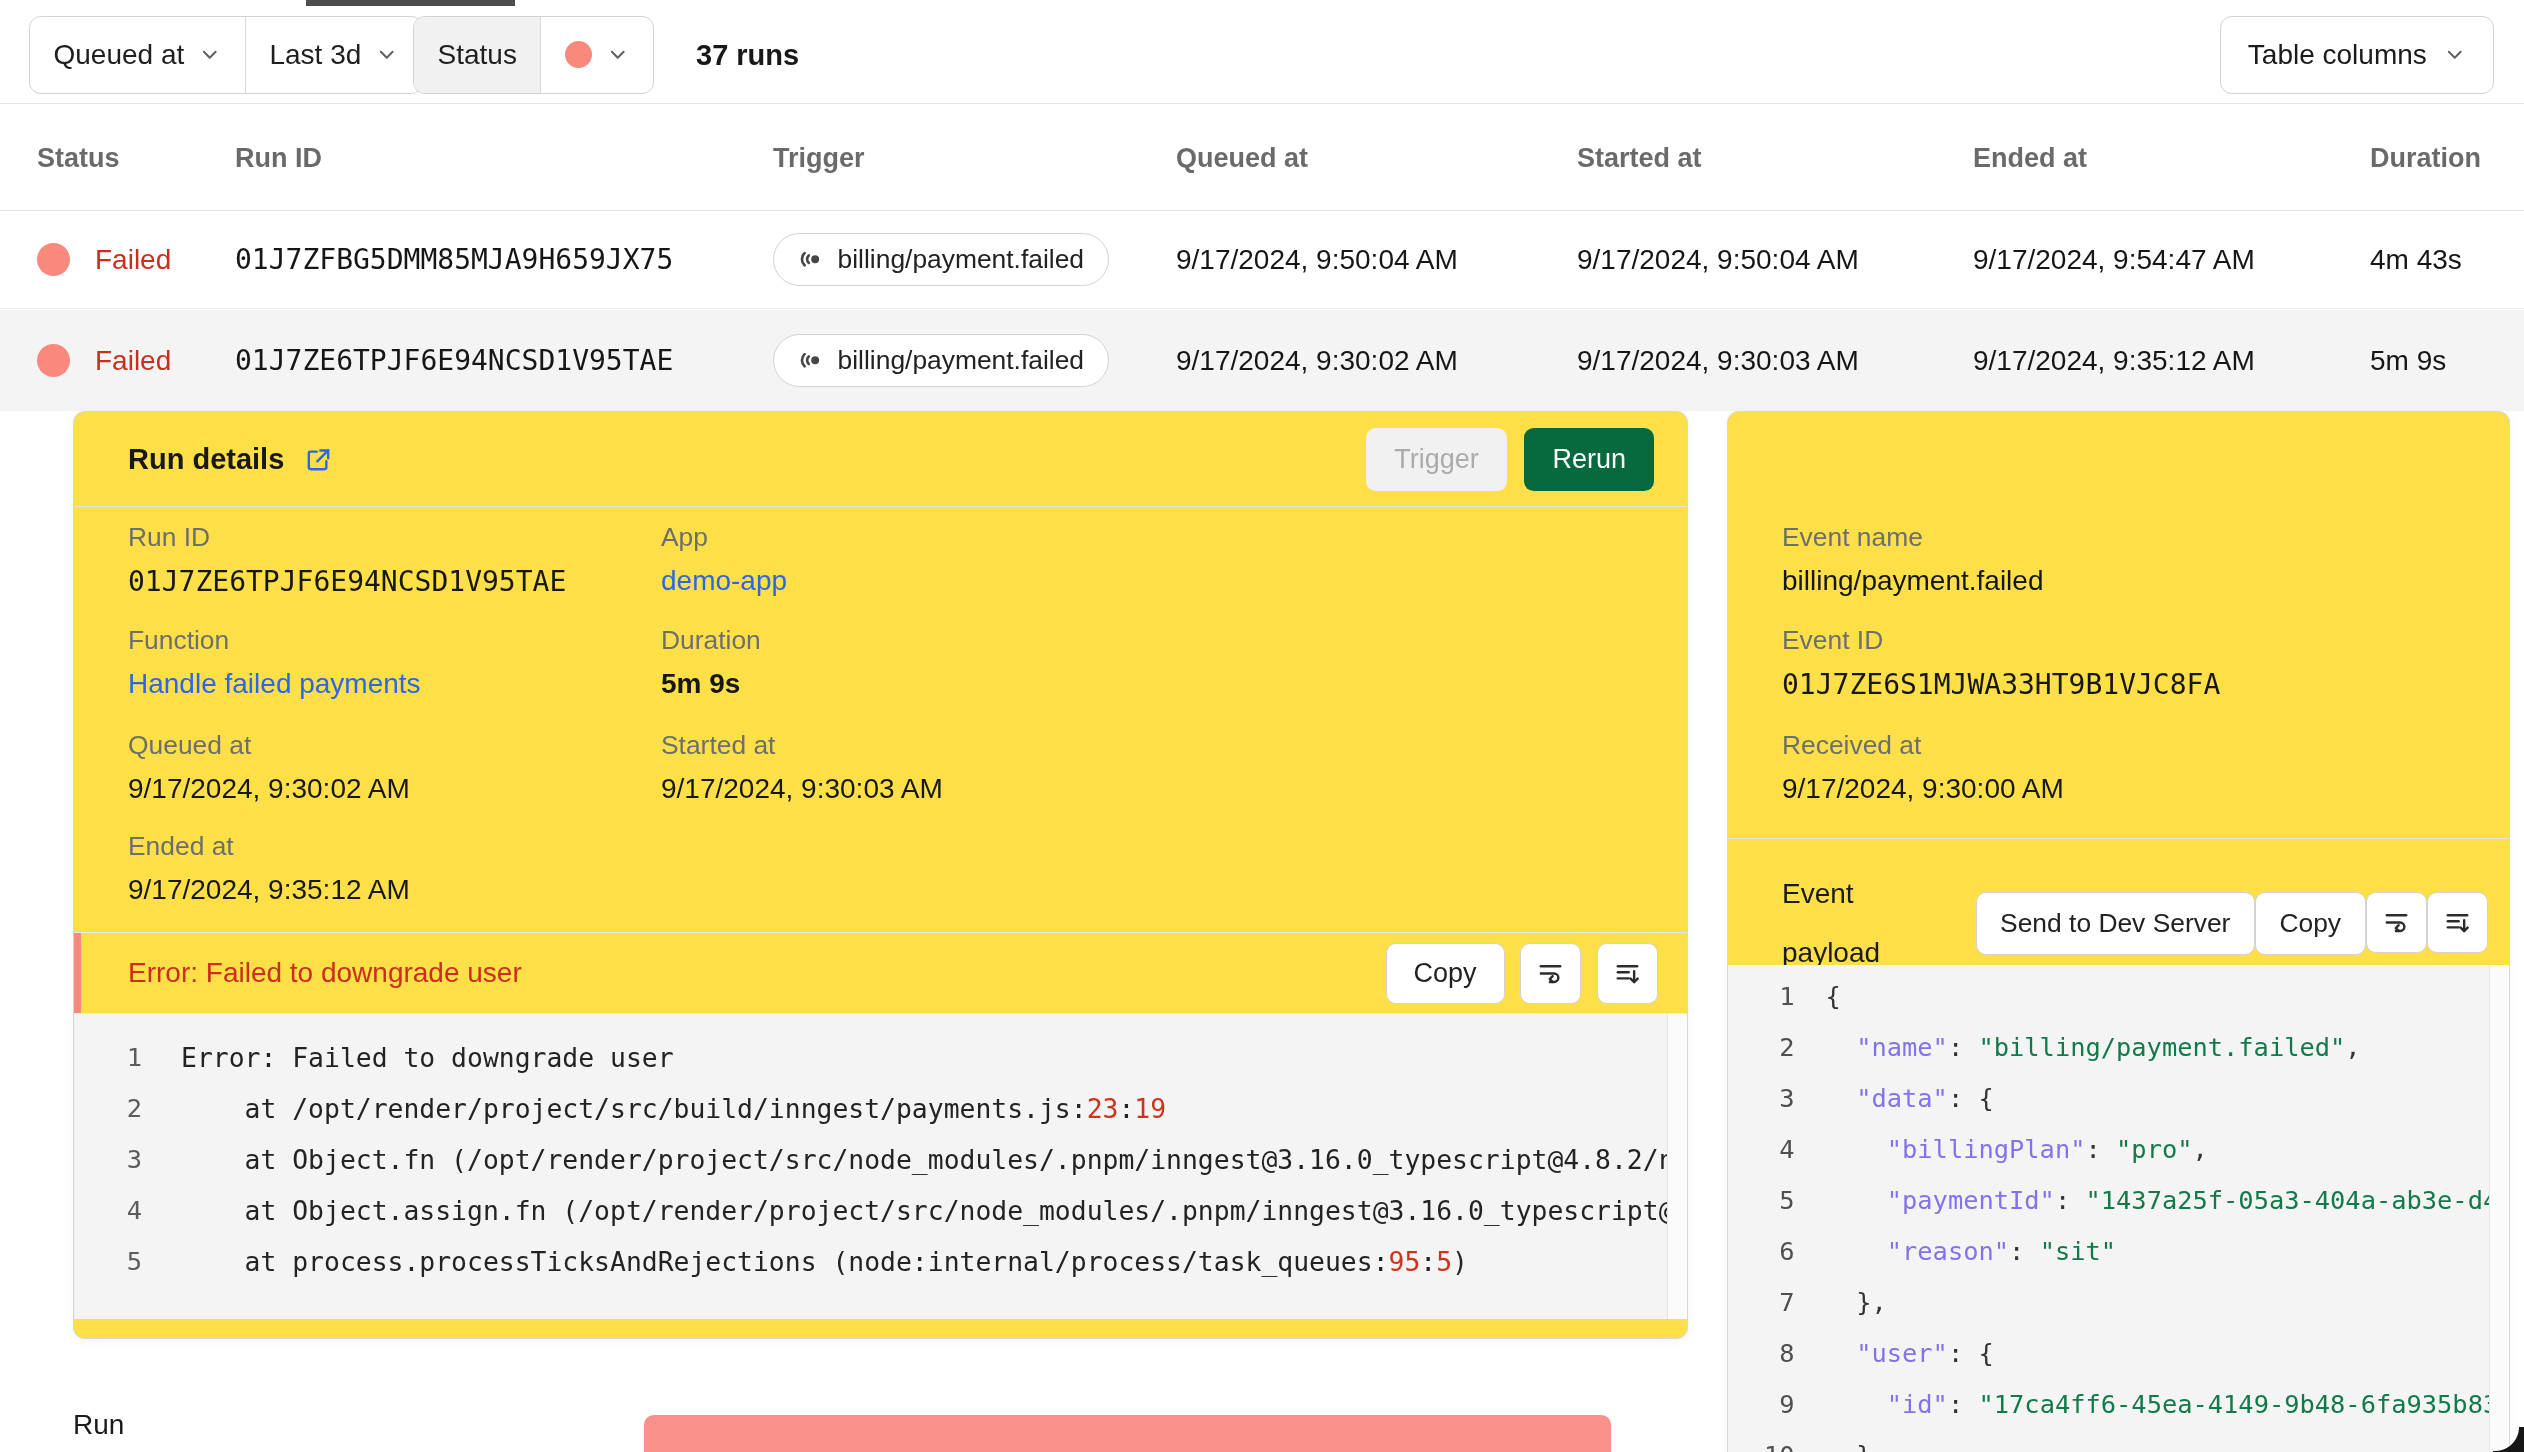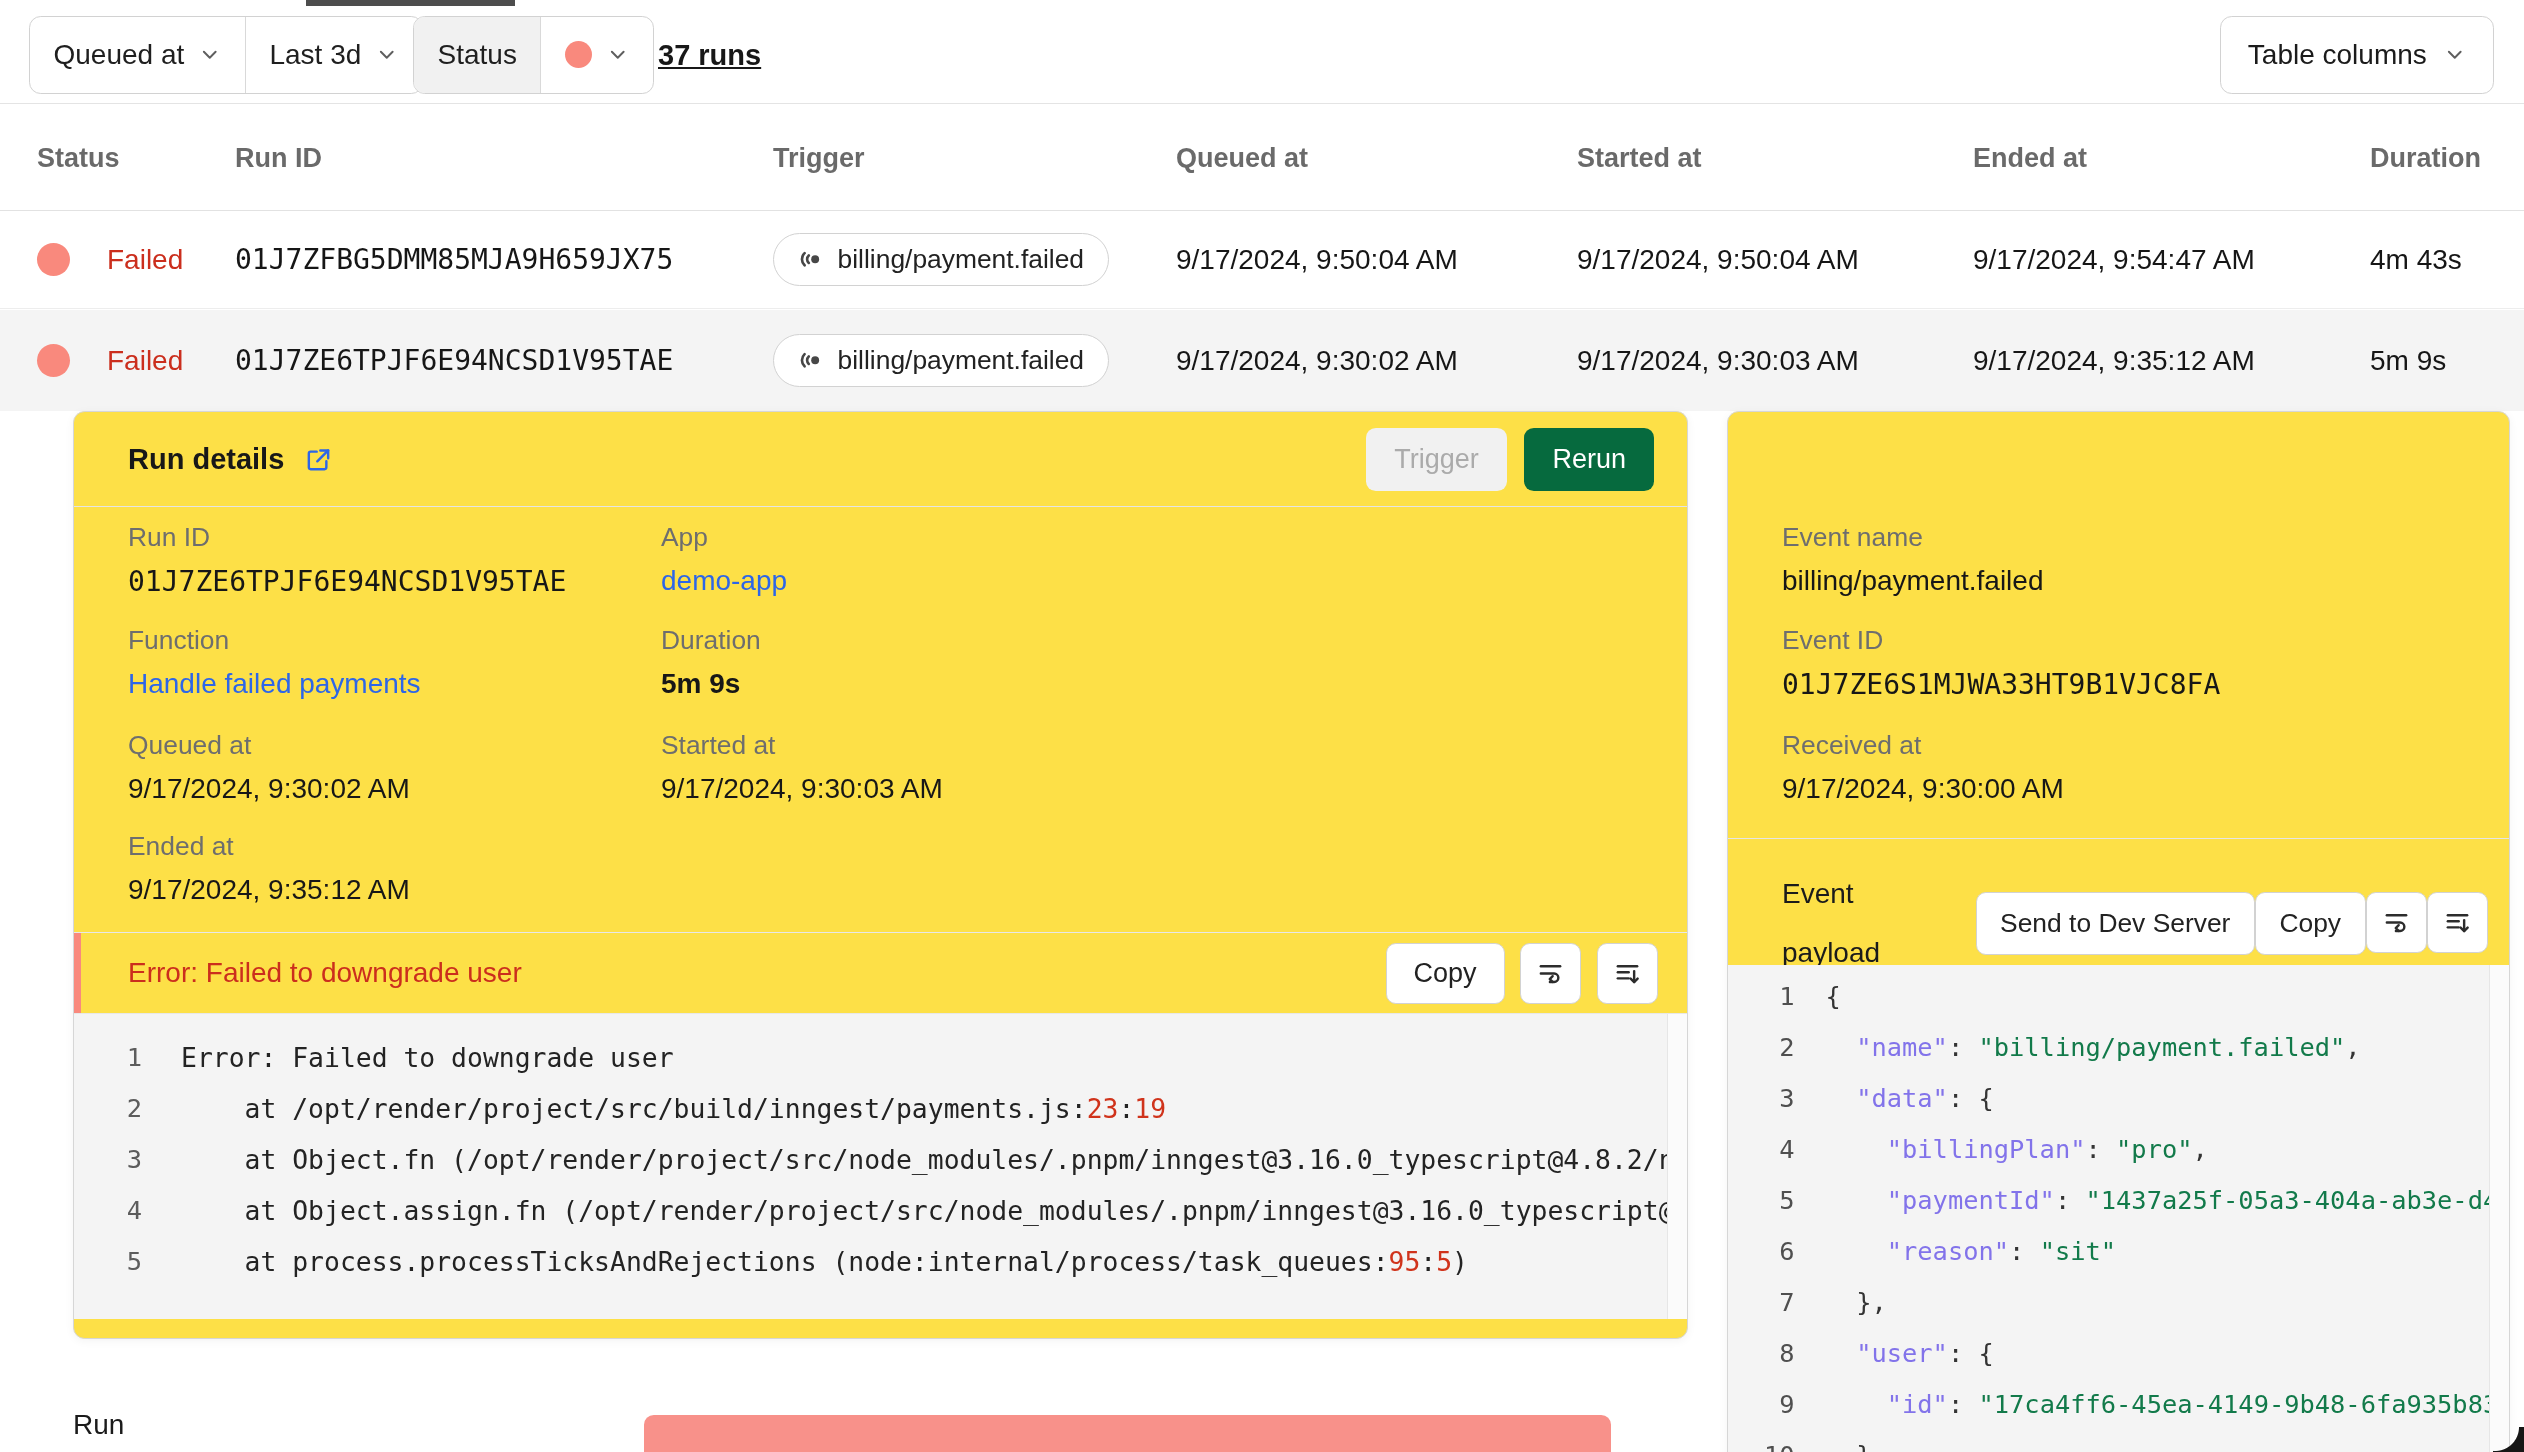--- a/index.html
+++ b/index.html
@@ -11,32 +11,32 @@
   .topbar { position:absolute; left:0; top:0; width:2525px; height:104px; background:#fff;
     border-bottom:1px solid #e4e4e4; }
   .darkbar { position:absolute; left:306px; top:0; width:209px; height:5.9px; background:#4d4d4d; }
   .seg-group { position:absolute; top:15.7px; height:78px; display:inline-flex; align-items:stretch;
     border:1.5px solid #d2d2d2; border-radius:11.7px; background:#fff; overflow:hidden; }
   .seg { display:flex; align-items:center; gap:13.7px; padding:0 23.5px; font-size:28px; color:#1f1f1f; cursor:pointer; }
   .seg + .seg { border-left:1.5px solid #d9d9d9; }
   .seg.gray { background:#f1f1f1; }
   .chev svg { display:block; }
   .dot { border-radius:50%; background:#f9897d; display:inline-block; }
-  .runs-count { position:absolute; left:658px; top:15.7px; line-height:78px; font-size:29px; font-weight:600; color:#181818;text-decoration:underline; }
+  .runs-count { position:absolute; left:696px; top:15.7px; line-height:78px; font-size:29px; font-weight:600; color:#181818; }
   .tablecols { position:absolute; right:31px; top:15.7px; height:78px; display:inline-flex; align-items:center; gap:15.7px;
     padding:0 27px; border:1.5px solid #d2d2d2; border-radius:11.7px; background:#fff; font-size:28px; cursor:pointer; }
 
   
   .thead { position:absolute; left:0; top:105px; width:2525px; height:106px; border-bottom:1px solid #e2e2e2; }
   .thead .cell { position:absolute; line-height:106px; font-size:27px; font-weight:600; color:#6a6a6a; }
   .trow { position:absolute; left:0; width:2525px; }
   .row0 { top:211px; height:98px; border-bottom:1px solid #ededed; }
   .row1 { top:310px; height:101px; background:#f4f4f4; }
   .trow .cell { position:absolute; top:0; height:100%; display:flex; align-items:center; font-size:28px; color:#161616; }
-  .c-status { left:37px; gap:37px; }
+  .c-status { left:37px; gap:25px; }
   .c-status .statustxt { color:#cb2e1d; font-weight:500; }
   .c-runid  { left:235px; font-size:28px; }
   .c-trig   { left:773px; }
   .c-q { left:1176px; } .c-s { left:1577px; } .c-e { left:1973px; } .c-d { left:2370px; }
   .pill { display:inline-flex; align-items:center; gap:13.7px; height:53px; padding:0 23.5px;
     border:1.5px solid #d2d2d2; border-radius:27px; background:#fff; font-size:26.4px; color:#222; }
 
   
   .panel { position:absolute; background:#fde047; border:1.5px solid #d6d6d6; border-radius:11.7px;
     box-shadow:0 2px 9.8px rgba(0,0,0,.05); }

